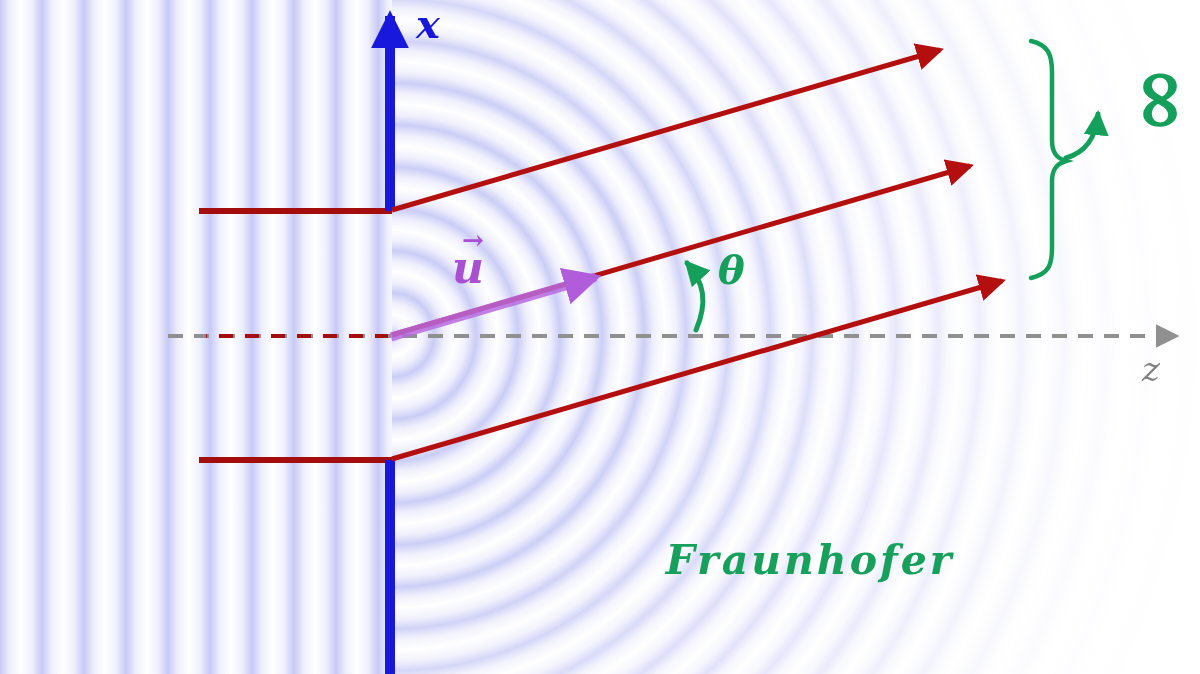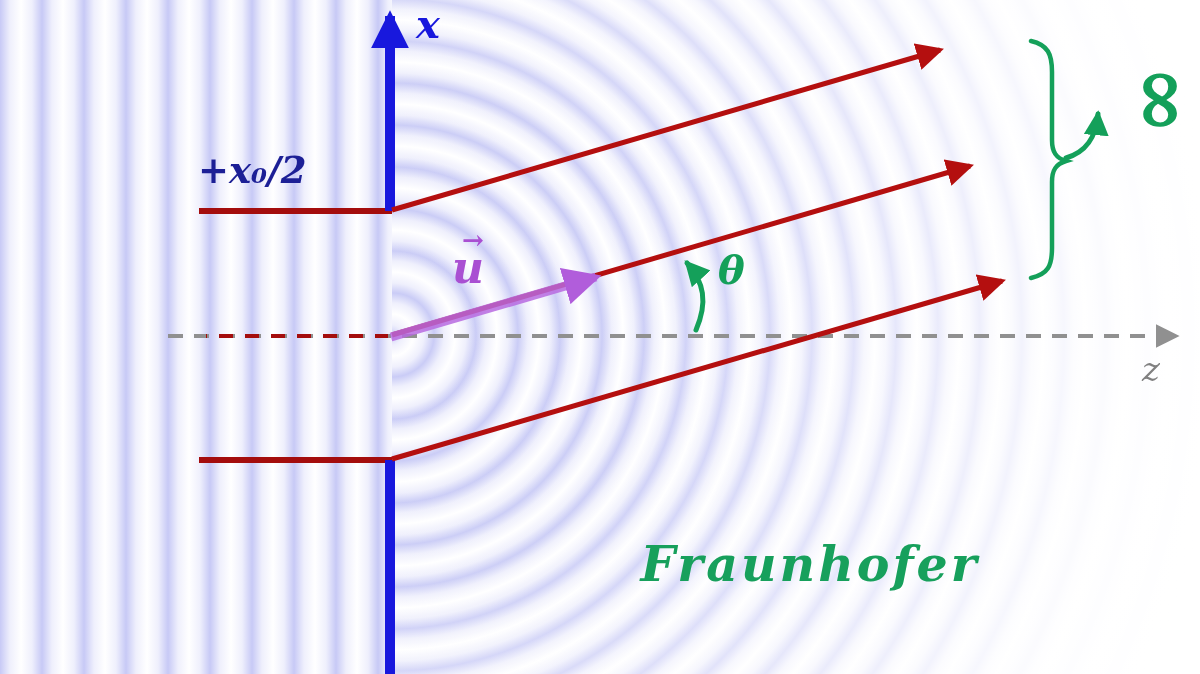--- a/index.html
+++ b/index.html
@@ -42,21 +42,21 @@
   .overlay-svg { position: absolute; left: 0; top: 0; width: 1200px; height: 674px; }
 
   
   .lbl { position: absolute; font-style: italic; line-height: 1; white-space: nowrap; }
   .lbl-x        { left: 416px; top: 4px;   font-size: 40px; font-weight: 700; color: #1818dd; }
   .lbl-top-slit { left: 198px; top: 152px; font-size: 37px; font-weight: 700; color: #1c1f96; }
   .lbl-bot-slit { left: 192px; top: 478px; font-size: 37px; font-weight: 700; color: #1c1f96; }
   .lbl-z        { left: 1142px; top: 352px; font-size: 34px; font-weight: 400; color: #808080; }
   .lbl-theta    { left: 718px; top: 250px; font-size: 40px; font-weight: 700; color: #14a05a; }
   .lbl-frn      { left: 600px; top: 540px; width: 420px; text-align: center;
-                  font-size: 49px; font-weight: 700; letter-spacing: 3px; color: #17a05c; }
+                  font-size: 41px; font-weight: 700; letter-spacing: 3px; color: #17a05c; }
   .lbl-vec      { left: 452px; top: 246px; font-size: 44px; font-weight: 700; color: #a94fd2; }
   .lbl-vec .arrow { position: absolute; left: 10px; top: -19px; font-size: 26px;
                     font-style: normal; font-weight: 700; }
   .lbl-inf      { left: 1120px; top: 54px; width: 88px; height: 92px;
                   display: flex; align-items: center; justify-content: center;
                   font-size: 84px; font-weight: 700; font-style: normal; color: #14a05a;
                   transform: rotate(90deg); }
 </style>
 </head>
 <body>
@@ -108,21 +108,20 @@
              C 1052 152 1056 158 1066 161
              C 1056 164 1052 170 1052 182
              L 1052 248
              C 1052 266 1048 274 1031 278" fill="none" stroke="#14a05a" stroke-width="4.5" stroke-linecap="round"></path>
 
     <path d="M 1066 158 C 1086 152 1096 138 1098 114" fill="none" stroke="#14a05a" stroke-width="5" stroke-linecap="round" marker-end="url(#m-green)"></path>
   </svg>
 
   <div class="lbl lbl-x">x</div>
 
-  <div class="lbl lbl-top-slit">+x₀/2</div>
 
 
   <div class="lbl lbl-z">z</div>
 
   <div class="lbl lbl-vec">
     <span class="arrow">→</span>
     <span>u</span>
   </div>
 
   <div class="lbl lbl-theta">θ</div>

